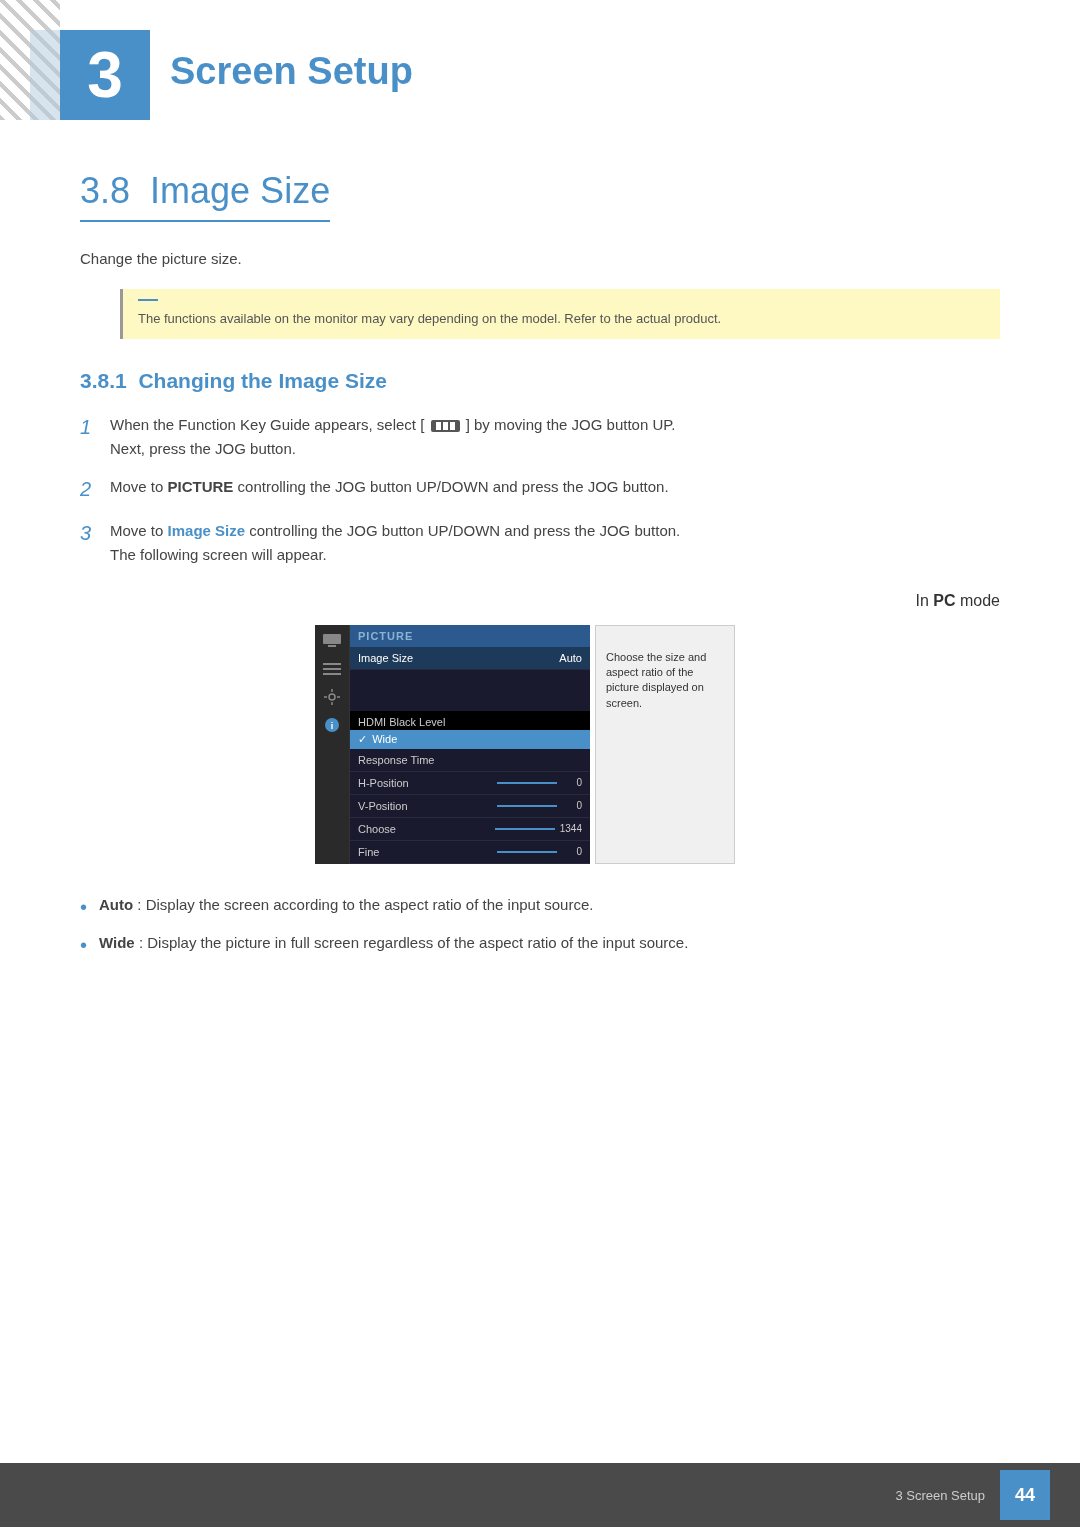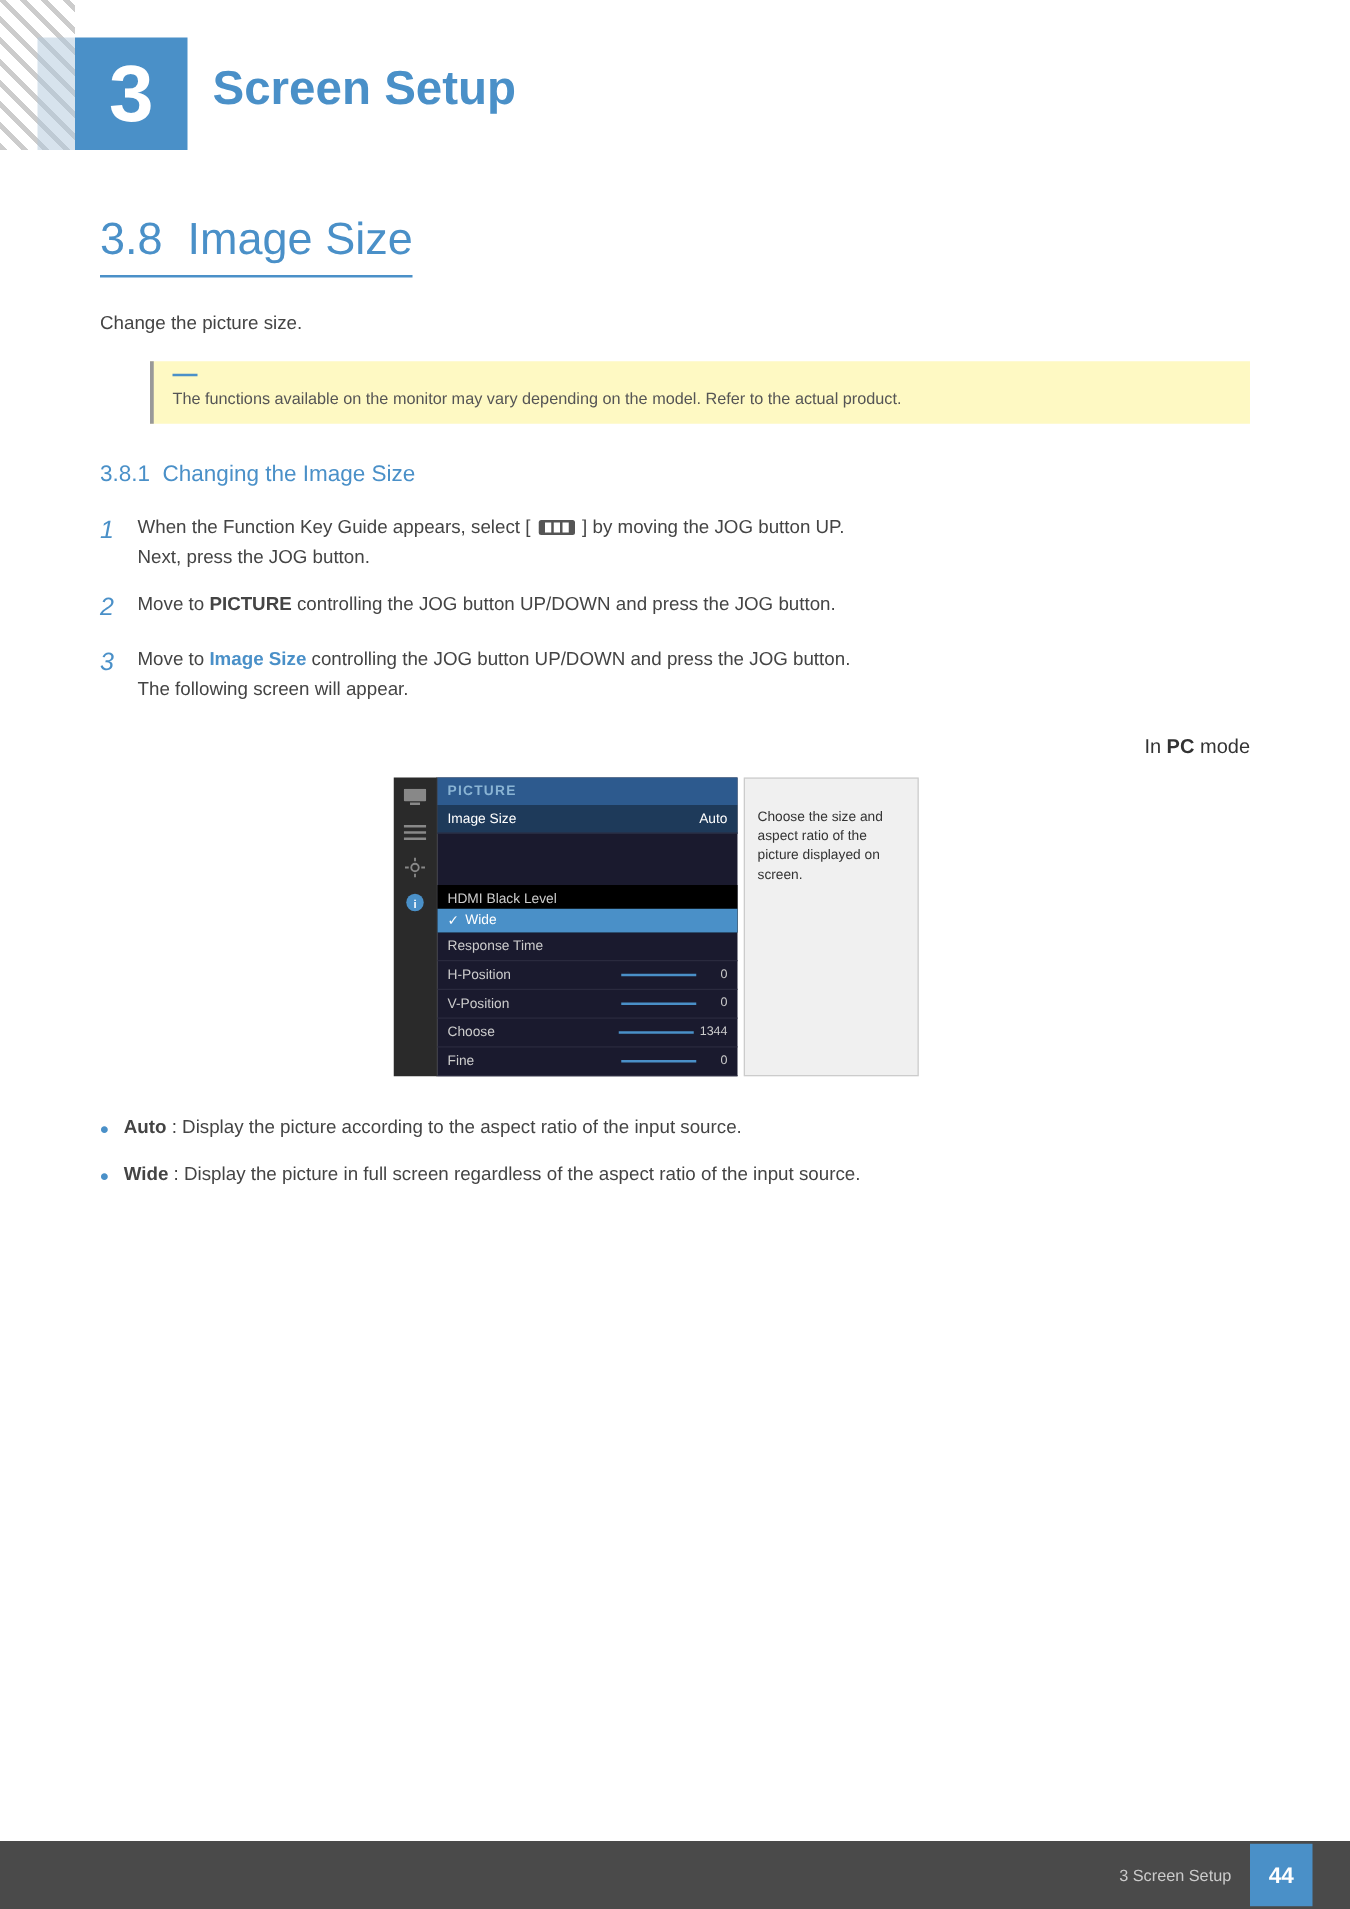--- a/index.html
+++ b/index.html
@@ -92,22 +92,22 @@
       font-size: 36px;
       font-weight: normal;
       color: #4a90c8;
       margin-bottom: 25px;
       padding-bottom: 8px;
       border-bottom: 2px solid #4a90c8;
       display: inline-block;
     }
 
     .section-subtitle {
-      font-size: 18px;
-      font-weight: normal;
+      font-size: 21px;
+      font-weight: bold;
       color: #4a90c8;
       margin-bottom: 20px;
       margin-top: 30px;
     }
 
     .description {
       font-size: 15px;
       color: #444;
       margin-bottom: 18px;
       line-height: 1.6;
@@ -320,21 +320,21 @@
       margin-top: -2px;
       flex-shrink: 0;
     }
 
     
     .page-footer {
       position: fixed;
       bottom: 0;
       left: 0;
       width: 1080px;
-      height: 54px;
+      height: 64px;
       background: #4a4a4a;
       display: flex;
       align-items: center;
       justify-content: flex-end;
       padding: 0 30px;
     }
 
     .footer-text {
       color: #ccc;
       font-size: 13px;
@@ -539,21 +539,21 @@
 
     </div>
   </div>
 
   
   <ul class="bullet-list">
     <li>
       <span class="bullet-dot">•</span>
       <span>
         <span class="bold-text">Auto</span>
-        <span>: Display the picture according to the aspect ratio of the input source.</span>
+        <span>: Display the screen according to the aspect ratio of the input source.</span>
       </span>
     </li>
     <li>
       <span class="bullet-dot">•</span>
       <span>
         <span class="bold-text">Wide</span>
         <span>: Display the picture in full screen regardless of the aspect ratio of the input source.</span>
       </span>
     </li>
   </ul>

